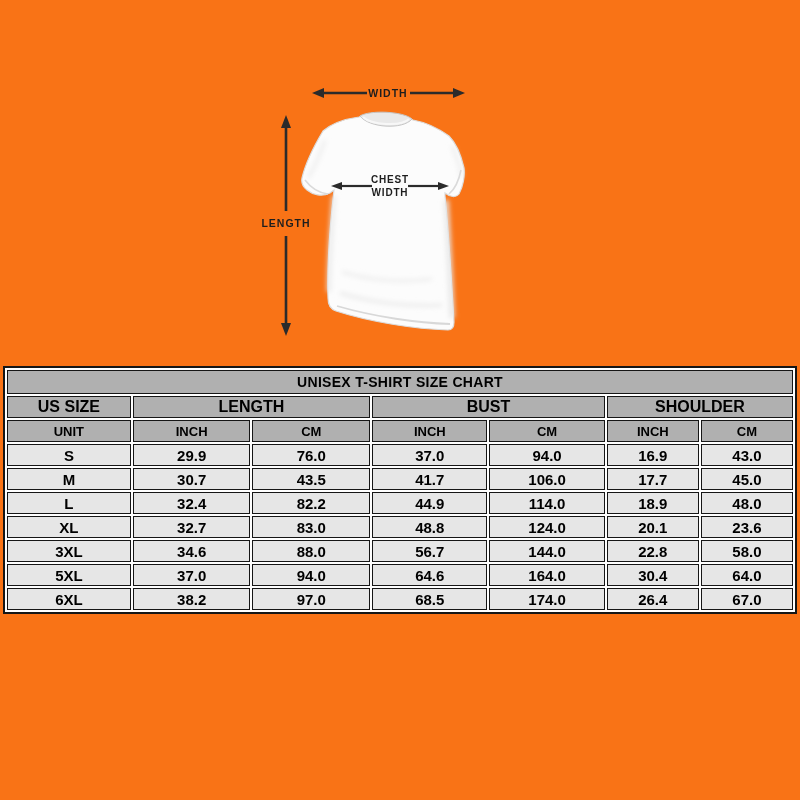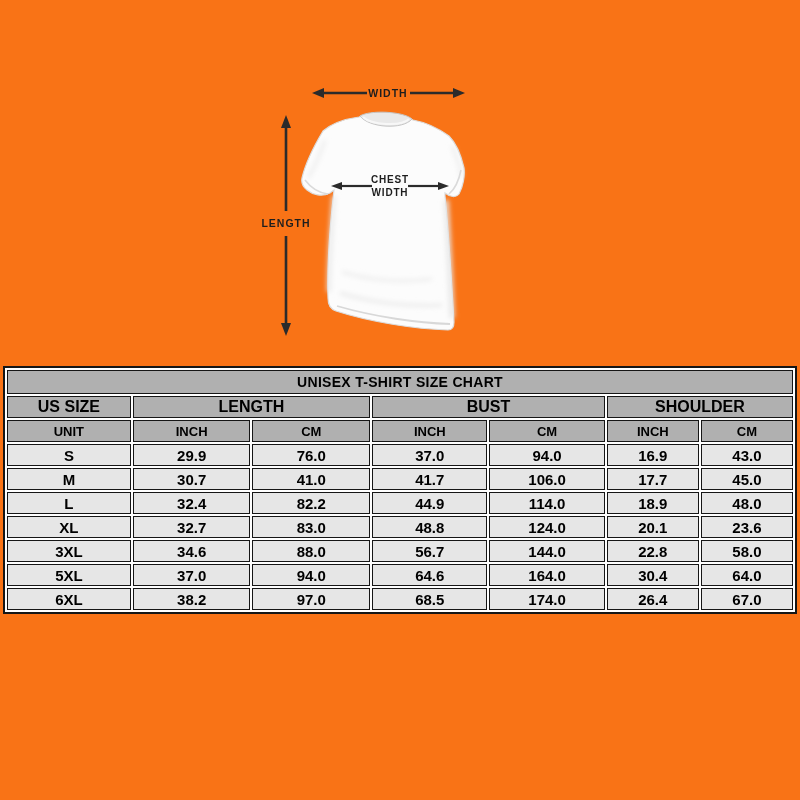--- a/index.html
+++ b/index.html
@@ -181,21 +181,21 @@
           <td>29.9</td>
           <td>76.0</td>
           <td>37.0</td>
           <td>94.0</td>
           <td>16.9</td>
           <td>43.0</td>
         </tr>
         <tr>
           <th>M</th>
           <td>30.7</td>
-          <td>41.0</td>
+          <td>43.5</td>
           <td>41.7</td>
           <td>106.0</td>
           <td>17.7</td>
           <td>45.0</td>
         </tr>
         <tr>
           <th>L</th>
           <td>32.4</td>
           <td>82.2</td>
           <td>44.9</td>

